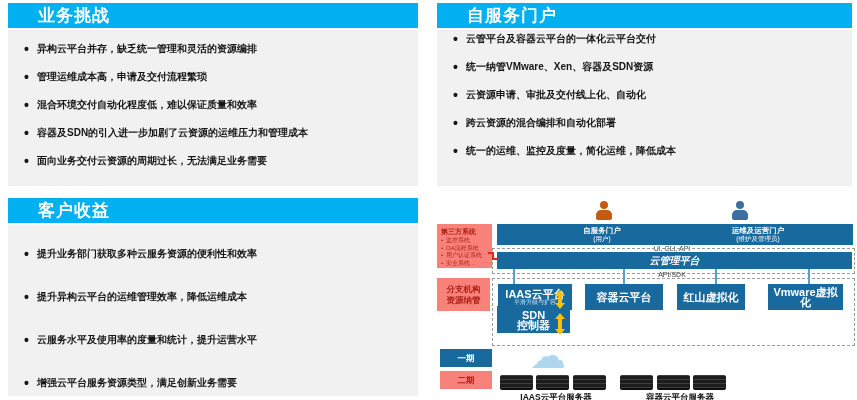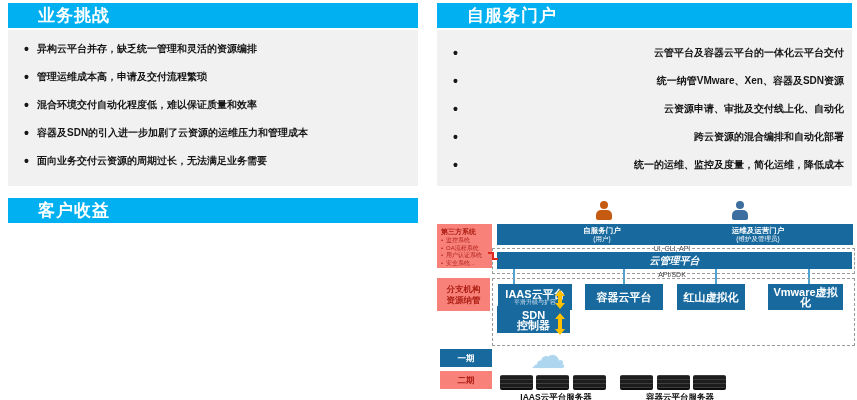--- a/index.html
+++ b/index.html
@@ -8,21 +8,21 @@
   
   .panel{position:absolute;}
   .panel .hdr{background:#00B0F0;color:#fff;font-weight:bold;font-size:17px;
               height:25px;line-height:25px;padding-left:30px;letter-spacing:1px;}
   .panel .body{background:#F1F1F2;margin-top:2px;}
   .panel ul{margin:0;padding:10px 8px 0 14px;list-style:none;}
   .panel li{position:relative;padding-left:15px;font-weight:bold;font-size:10px;
             line-height:18px;color:#161616;}
   .panel li::before{content:"\2022";position:absolute;left:2px;top:0;font-size:14px;color:#161616;}
   .panel.challenges li{margin-bottom:10px;}
-  .panel.solutions ul{padding-top:14px;text-align:right;}
+  .panel.solutions ul{padding-top:0;}
   .panel.solutions li{margin-bottom:10px;}
   .panel.benefits ul{padding-top:20px;}
   .panel.benefits li{margin-bottom:25px;}
 
   
   .diagram{position:absolute;left:433px;top:198px;width:424px;height:202px;}
   .abs{position:absolute;}
   .bluebox{background:#17699E;color:#fff;text-align:center;}
   .salmon{background:#F8827A;color:#AE1F15;text-align:center;}
   .dashed{border:1px dashed #9a9a9a;}
@@ -90,20 +90,28 @@
         <li>统一纳管VMware、Xen、容器及SDN资源</li>
         <li>云资源申请、审批及交付线上化、自动化</li>
         <li>跨云资源的混合编排和自动化部署</li>
         <li>统一的运维、监控及度量，简化运维，降低成本</li>
       </ul>
     </div>
   </section>
 
   <section class="panel benefits" style="left:8px;top:198px;width:410px;">
     <div class="hdr">客户收益</div>
+    <div class="body" style="height:171px;">
+      <ul>
+        <li>提升业务部门获取多种云服务资源的便利性和效率</li>
+        <li>提升异构云平台的运维管理效率，降低运维成本</li>
+        <li>云服务水平及使用率的度量和统计，提升运营水平</li>
+        <li>增强云平台服务资源类型，满足创新业务需要</li>
+      </ul>
+    </div>
   </section>
 
   <div class="diagram">
 
     <div class="abs person orange" style="left:162px;top:3px;">
       <div class="head"></div>
       <div class="torso"></div>
     </div>
     <div class="abs person blue" style="left:298px;top:3px;">
       <div class="head"></div>

